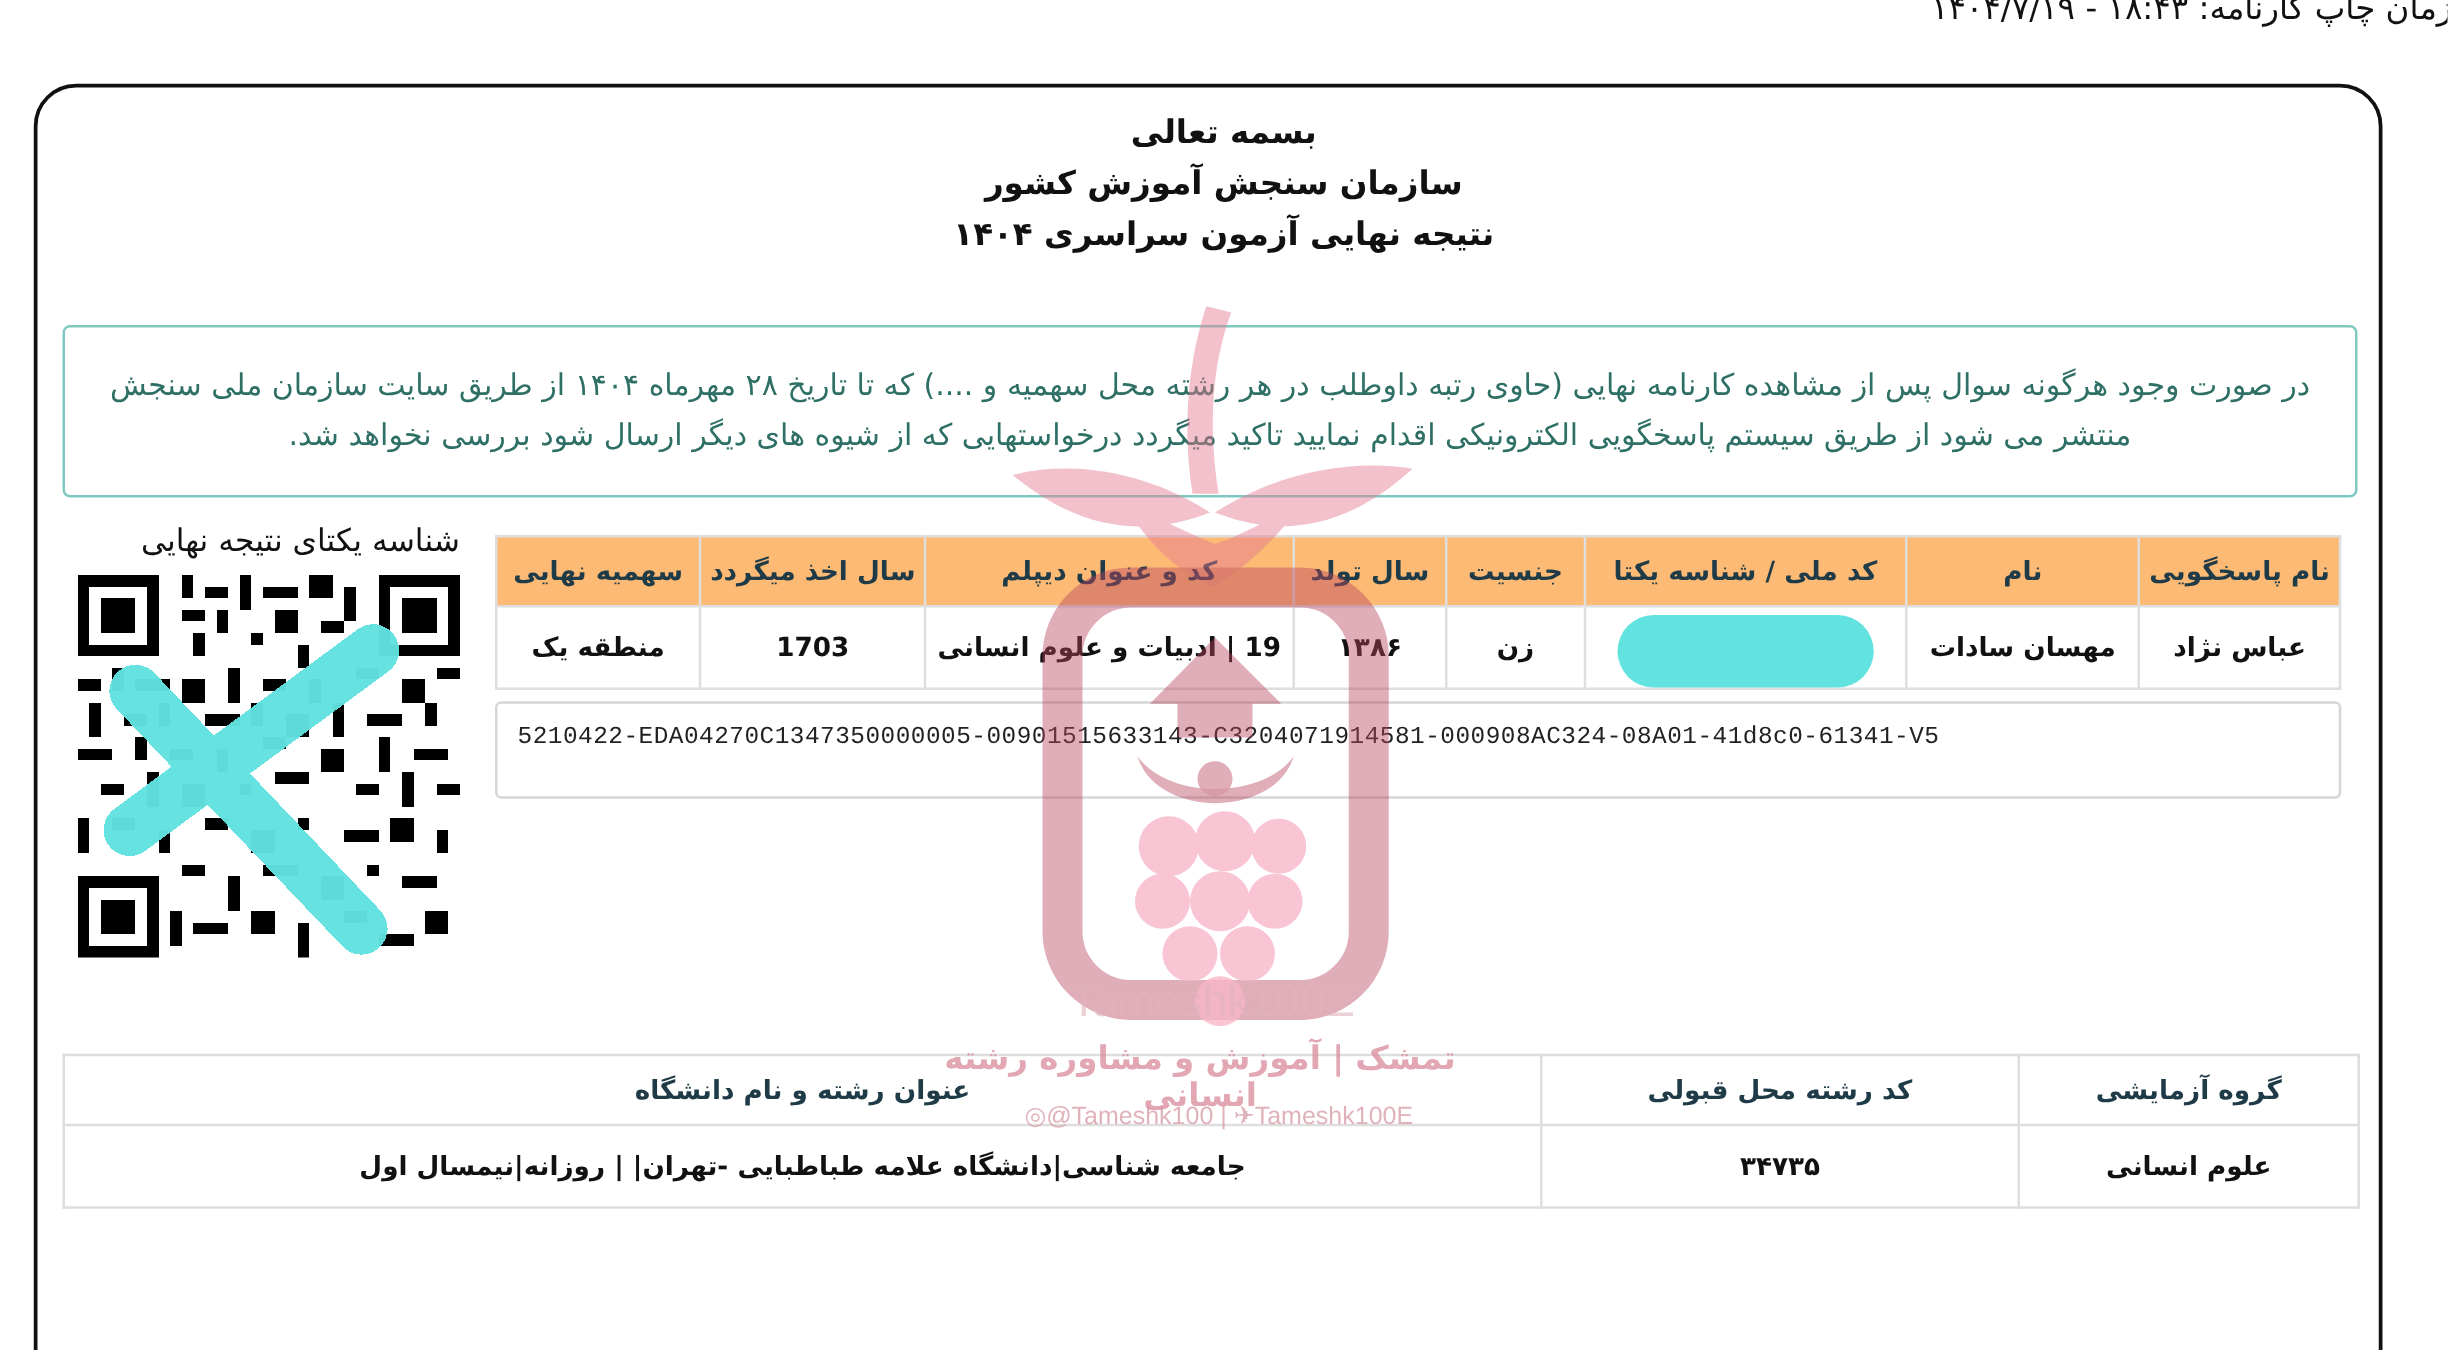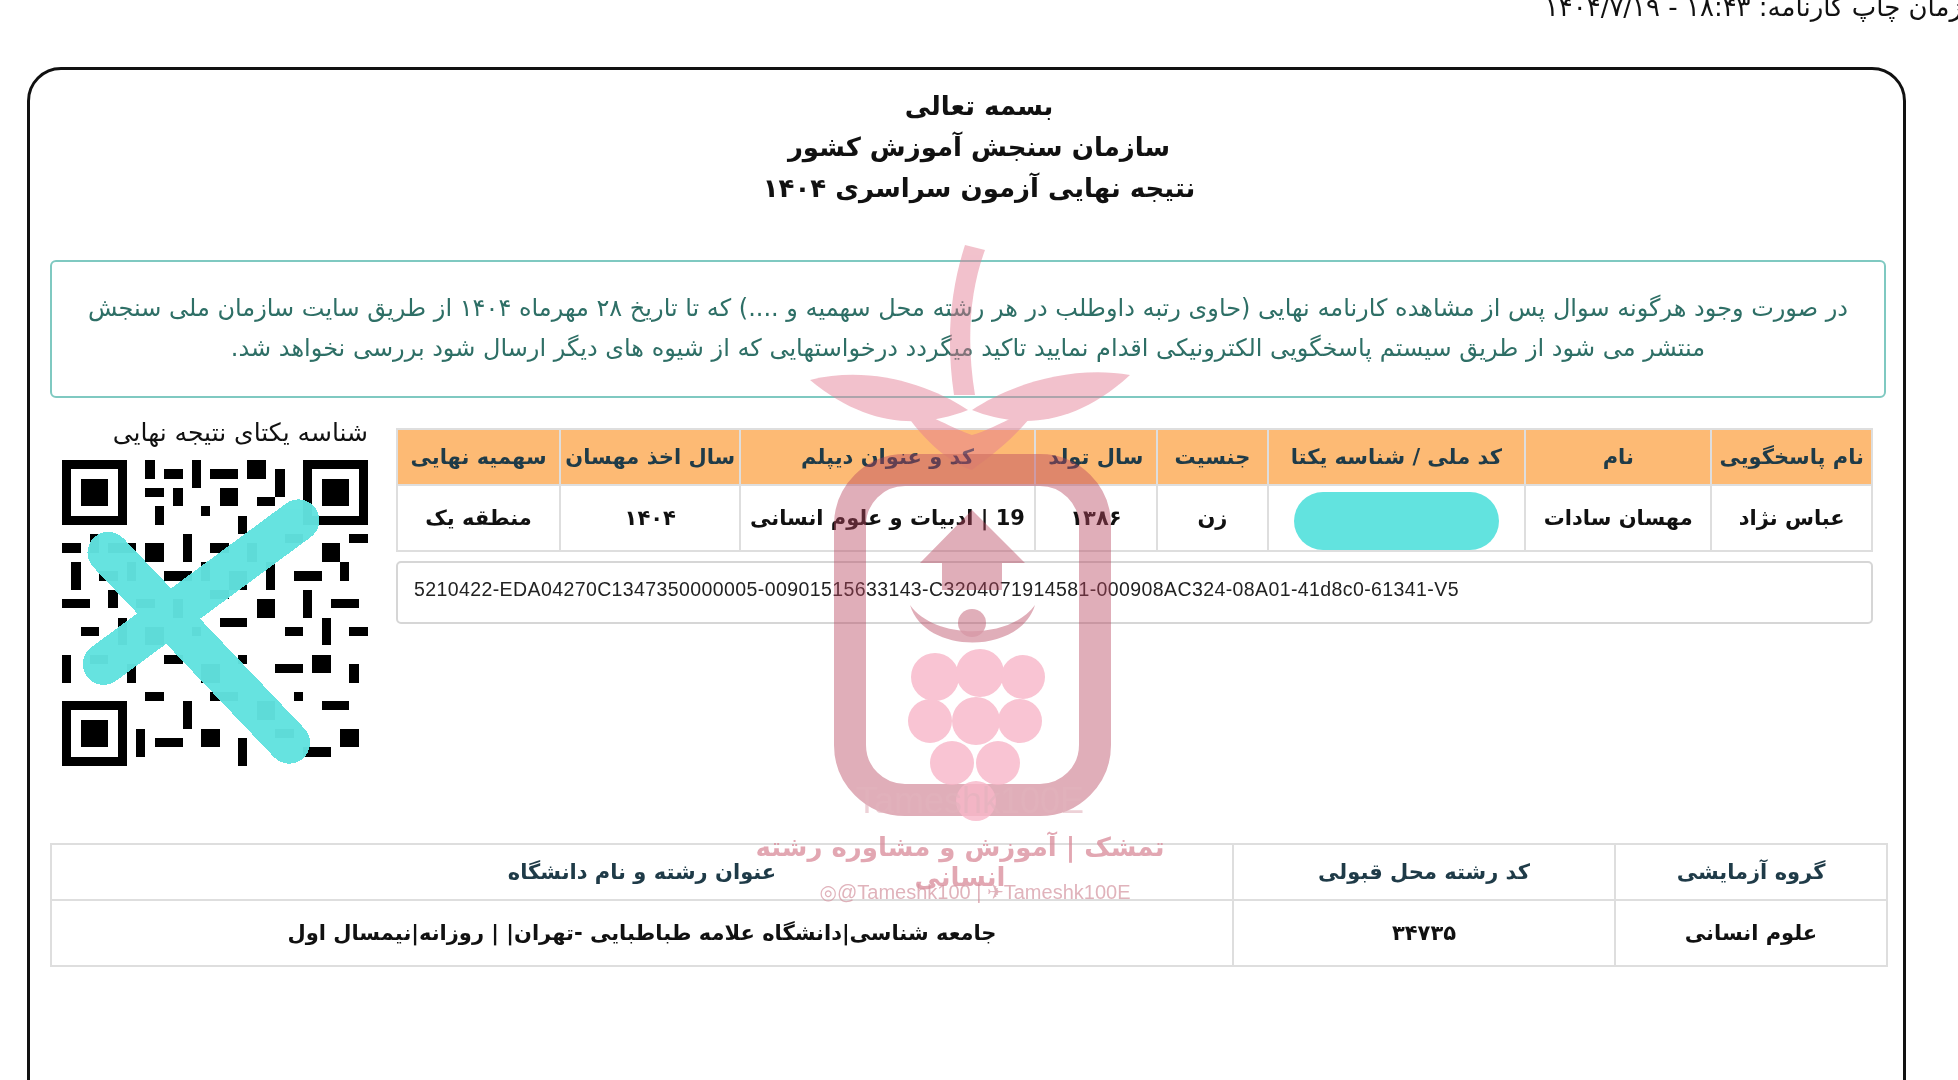--- a/index.html
+++ b/index.html
@@ -34,23 +34,23 @@
     border:2px solid #dedede; text-align:center; height:54px;
     font-size:21px; padding:0 4px;
   }
   table.info th { color:#1f3b48; font-weight:bold; background:#fdba74; }
   table.info td { color:#111; font-weight:bold; height:58px; }
   .redacted {
     display:inline-block; width:205px; height:58px; background:#62e3df;
     border-radius:30px; vertical-align:middle; margin-top:6px;
   }
   .id-box {
-    position:absolute; left:396px; top:561px; width:1477px; height:63px;
+    position:absolute; left:396px; top:561px; width:1477px; height:78px;
     border:2px solid #d6d6d6; border-radius:5px; box-sizing:border-box;
-    font-family:Liberation Sans, sans-serif; font-size:19.5px; color:#222;
+    font-family:Liberation Mono, monospace; font-size:19.5px; color:#222;
     padding:15px 0 0 16px; letter-spacing:0.4px; white-space:nowrap;
   }
   .qr-label {
     position:absolute; left:62px; top:418px; width:306px; text-align:right;
     direction:rtl; font-size:25px; color:#111;
   }
   .qr {
     position:absolute; left:62px; top:460px; width:306px; height:306px;
   }
   table.result {
@@ -111,33 +111,33 @@
       <col style="width:133px">
   </colgroup>
   <thead>
     <tr>
       <th>نام پاسخگویی</th>
       <th>نام</th>
       <th>کد ملی / شناسه یکتا</th>
       <th>جنسیت</th>
       <th>سال تولد</th>
       <th>کد و عنوان دیپلم</th>
-      <th>سال اخذ مهسان</th>
+      <th>سال اخذ میگردد</th>
       <th>سهمیه نهایی</th>
     </tr>
   </thead>
   <tbody>
     <tr>
       <td>عباس نژاد</td>
       <td>مهسان سادات</td>
       <td><span class="redacted"></span></td>
       <td>زن</td>
       <td>۱۳۸۶</td>
       <td>19 | ادبیات و علوم انسانی</td>
-      <td>۱۴۰۴</td>
+      <td>1703</td>
       <td>منطقه یک</td>
     </tr>
   </tbody>
 </table>
 
 <div class="id-box">
   <span>5210422-EDA04270C1347350000005-00901515633143-C3204071914581-000908AC324-08A01-41d8c0-61341-V5</span>
 </div>
 
 <div class="qr-label">شناسه یکتای نتیجه نهایی</div>

